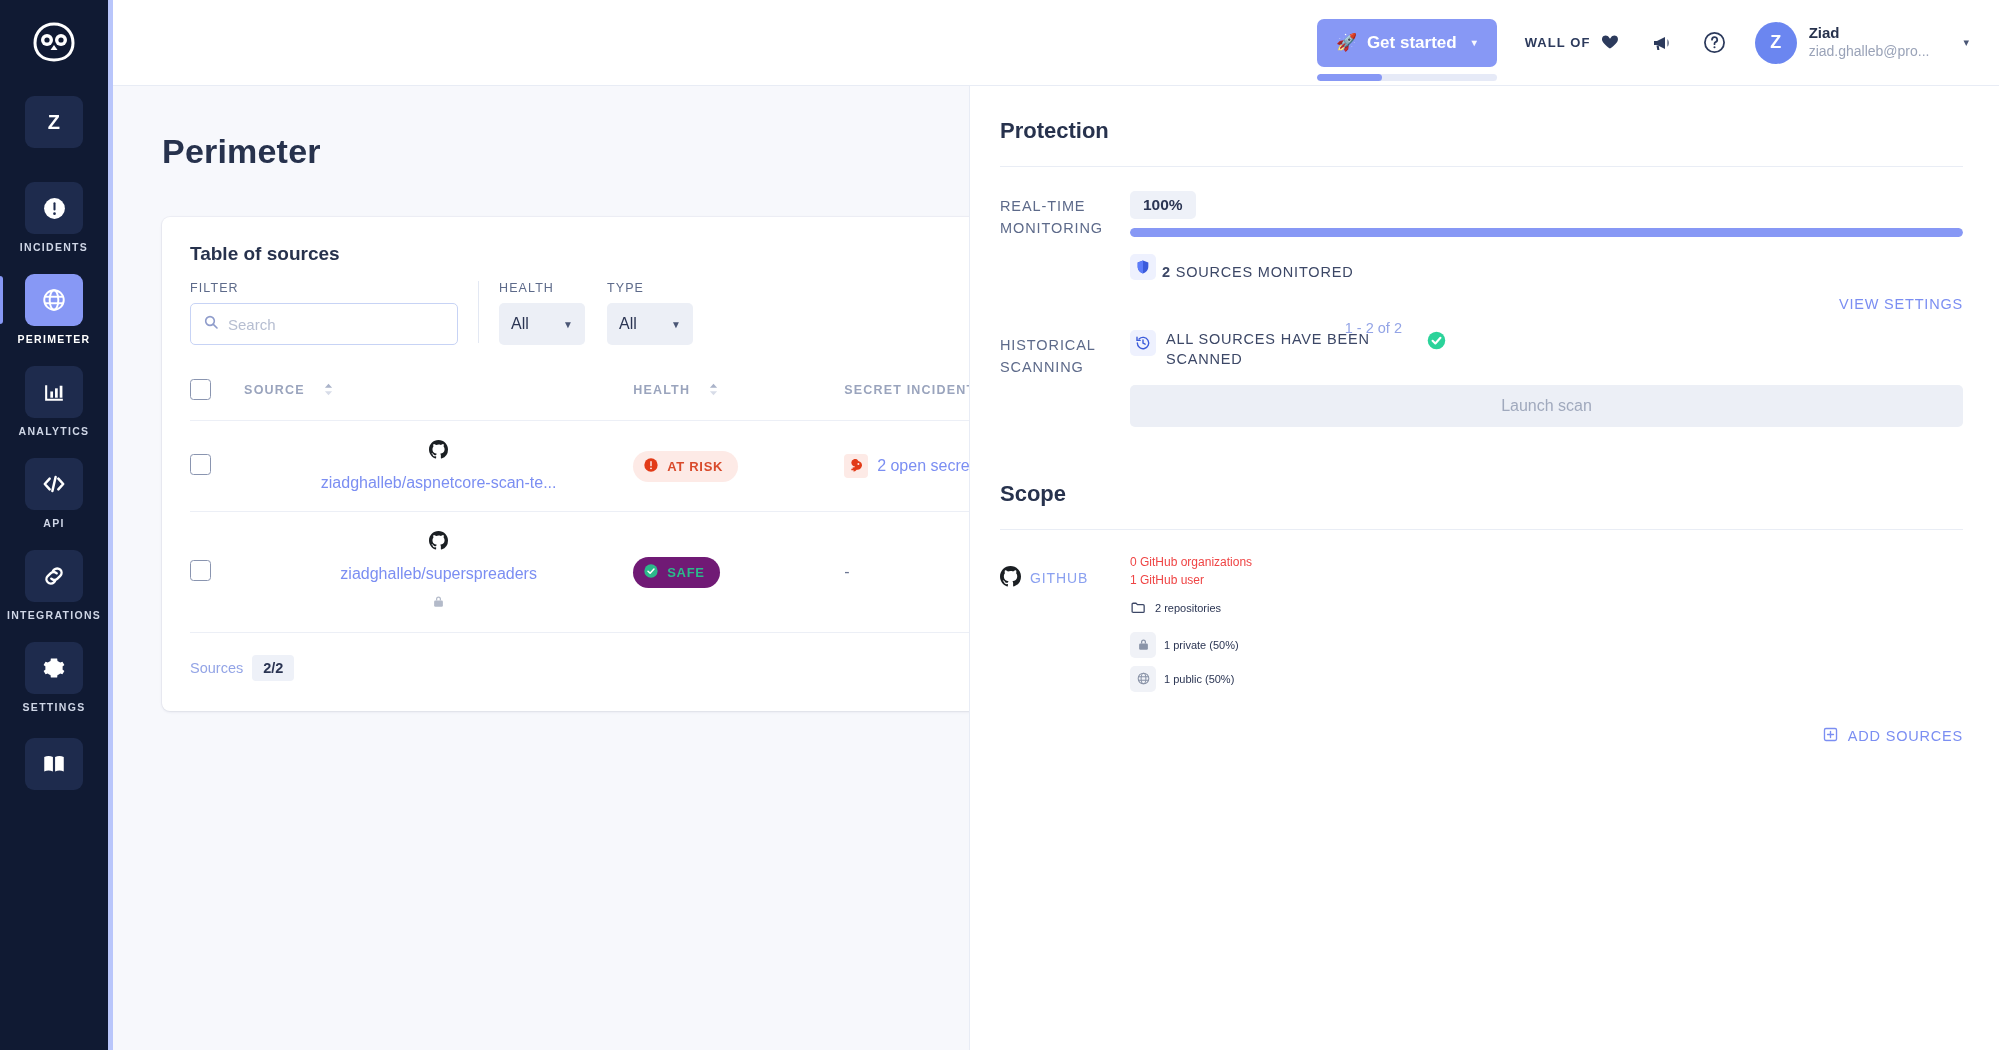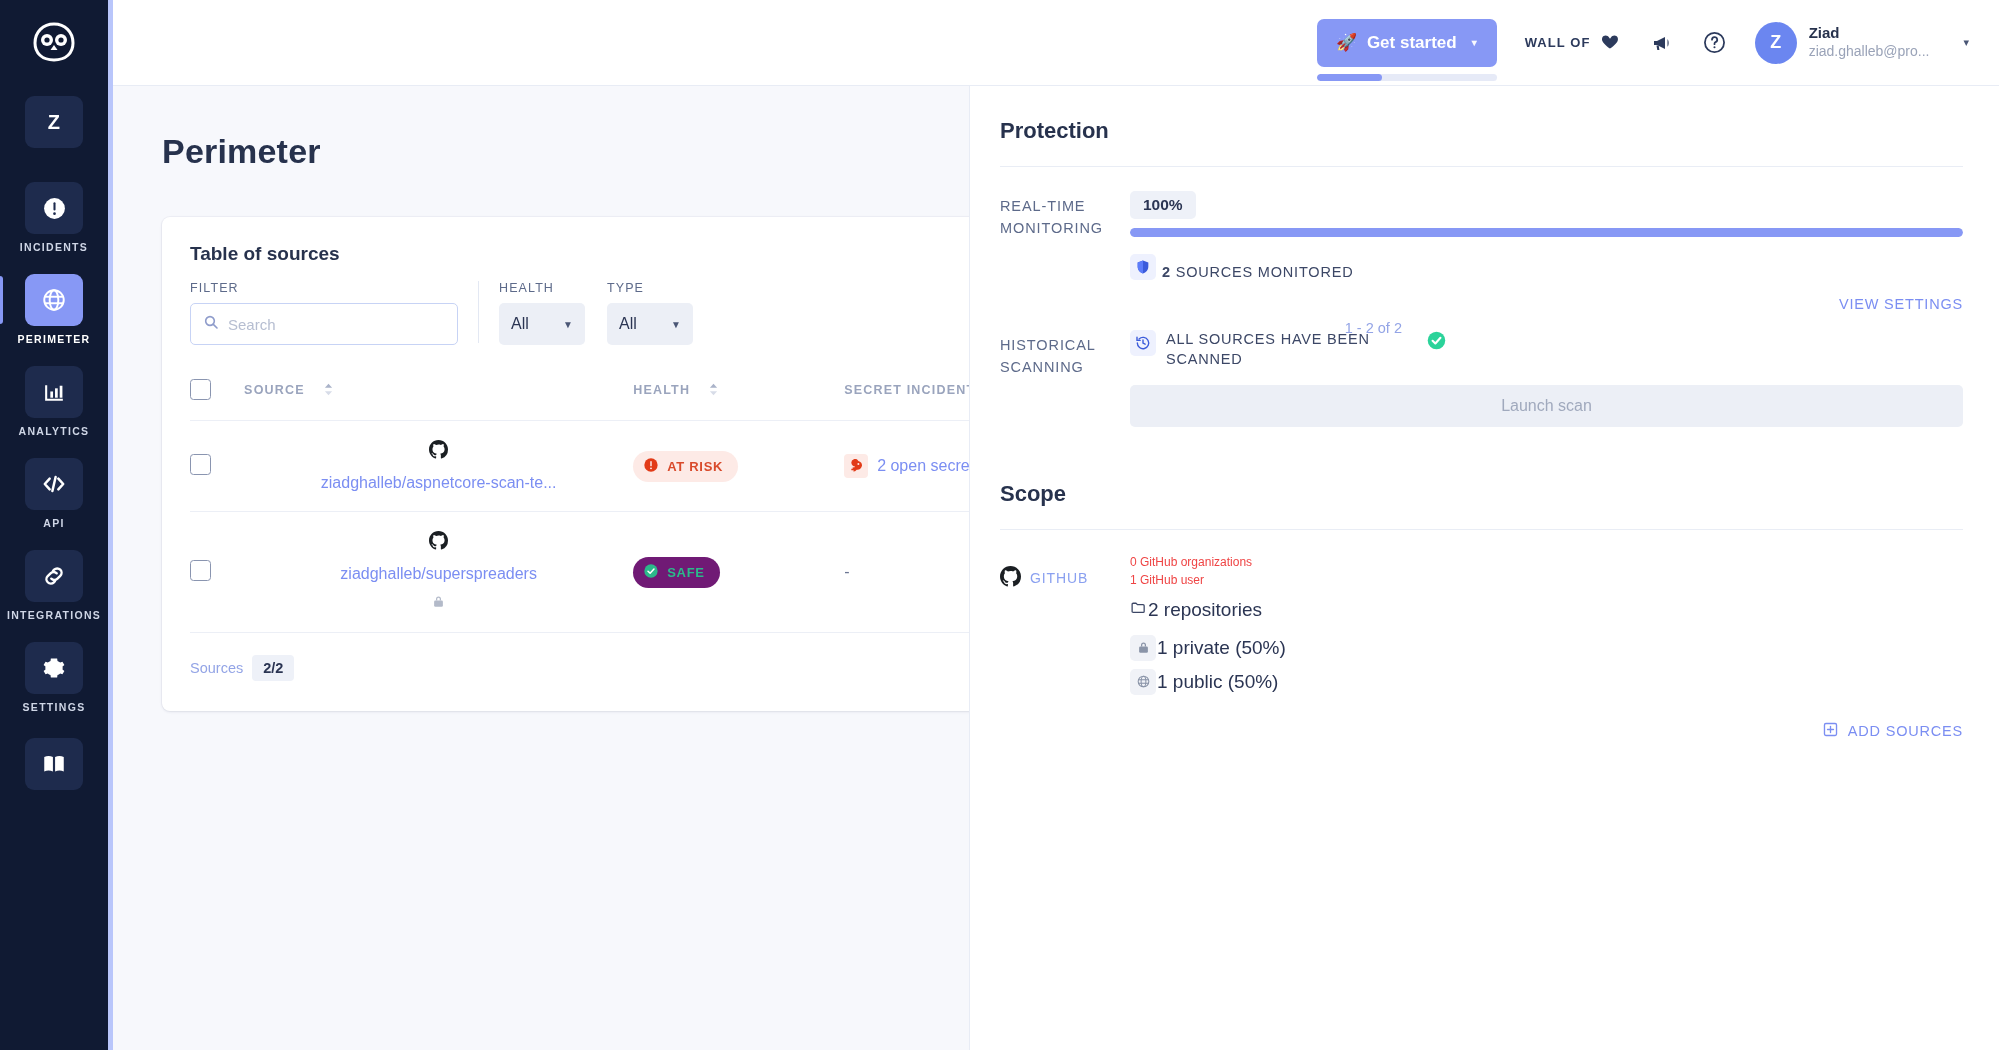--- a/index.html
+++ b/index.html
@@ -213,25 +213,25 @@
   .launch-btn {
     margin-top: 16px; width: 100%; height: 42px; background: #eceff6;
     border: none; border-radius: 5px; color: #a0a9bd; font-size: 16px;
     font-family: "Liberation Sans", sans-serif; cursor: not-allowed;
   }
   .scope-block { margin-top: 54px; }
   .scope-row { display: flex; align-items: flex-start; margin-top: 4px; }
   .scope-key { width: 130px; flex: 0 0 130px; display: flex; align-items: center; gap: 9px; padding-top: 3px; }
   .scope-key span { font-size: 14px; letter-spacing: .9px; color: #8aa0f0; text-transform: uppercase; margin-top: 9px; }
   .scope-val { font-size: 12px; color: #ef4444; line-height: 1.45; }
-  .scope-sub { display: flex; align-items: center; gap: 1px; margin-top: 10px; font-size: 19px; color: #2b3553; }
+  .scope-sub { display: flex; align-items: center; gap: 8px; margin-top: 10px; font-size: 11px; color: #2b3553; }
   .scope-sub .chipicon { background: #f0f2f7; }
   .addsrc {
     display: flex; align-items: center; justify-content: flex-end; gap: 9px;
-    margin-top: 26px; color: #7b8ef2; font-size: 14.5px; letter-spacing: .8px;
+    margin-top: 34px; color: #7b8ef2; font-size: 14.5px; letter-spacing: .8px;
     text-transform: uppercase; cursor: pointer;
   }
 </style>
 </head>
 <body>
 
 <div class="app">
 
   <nav class="rail">
     <div class="rail-logo">

